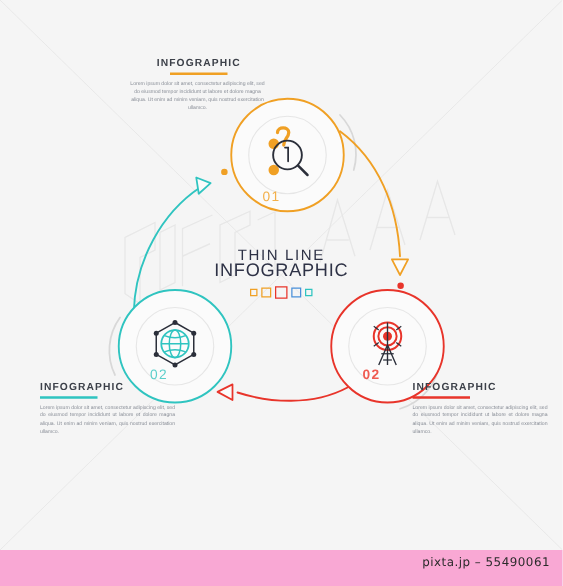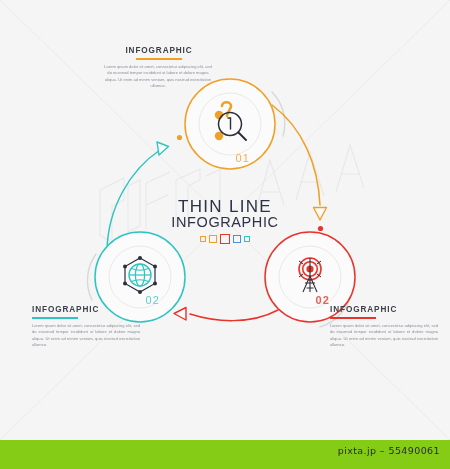--- a/index.html
+++ b/index.html
@@ -73,21 +73,21 @@
   #block-right .block-body { text-align: justify; }
 
   
   #center-title {
     left: 150px;
     top: 198px;
     width: 150px;
     text-align: center;
   }
   #center-title .t1 {
-    font-size: 17px;
+    font-size: 12px;
     letter-spacing: 1.3px;
     color: #2e3246;
     line-height: 1.02;
     font-weight: normal;
   }
   #center-title .t2 {
     font-size: 14.5px;
     letter-spacing: 0.6px;
     color: #2e3246;
     line-height: 1.02;
@@ -104,33 +104,33 @@
     box-sizing: border-box;
     background: transparent;
   }
 
   
   .node-num {
     position: absolute;
     font-size: 11px;
     letter-spacing: 1.1px;
     z-index: 4;
-    text-align: right;
+    text-align: left;
     width: 40px;
   }
   #num-01 { left: 210px; top: 152px; color: #f3b04a; }
   #num-02 { left: 290px; top: 294px; color: #ef5c52; font-weight: bold; }
   #num-03 { left: 120px; top: 294px; color: #5ccfcb; }
 
   
   #footer {
     position: relative;
     width: 450px;
     height: 29px;
-    background: #84cc16;
+    background: #f9a8d4;
   }
   #footer-text {
     position: absolute;
     right: 10px;
     top: 5px;
     font-size: 9.5px;
     letter-spacing: 0.4px;
     color: #2b2b2b;
     font-family: "DejaVu Sans", sans-serif;
   }

